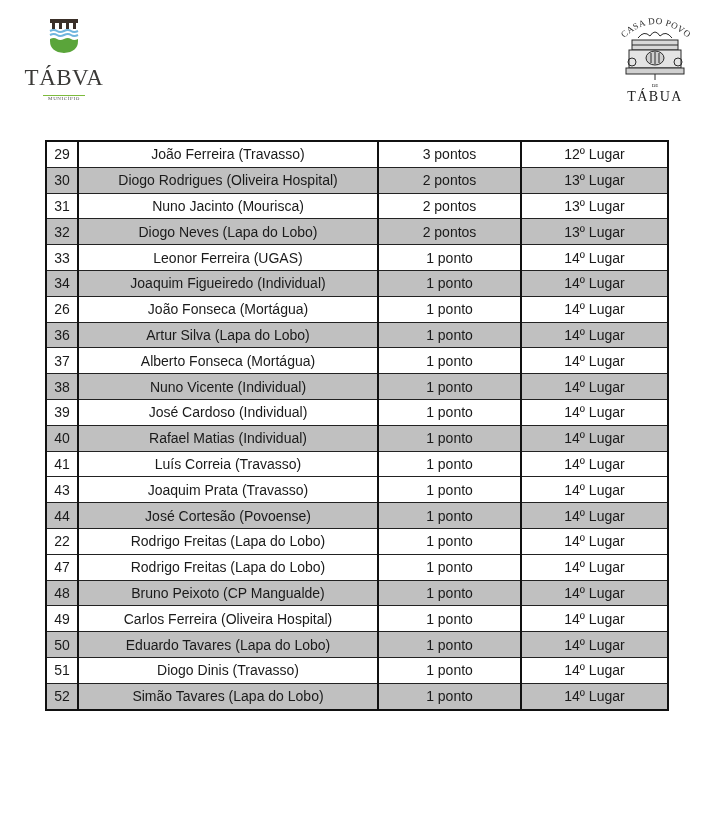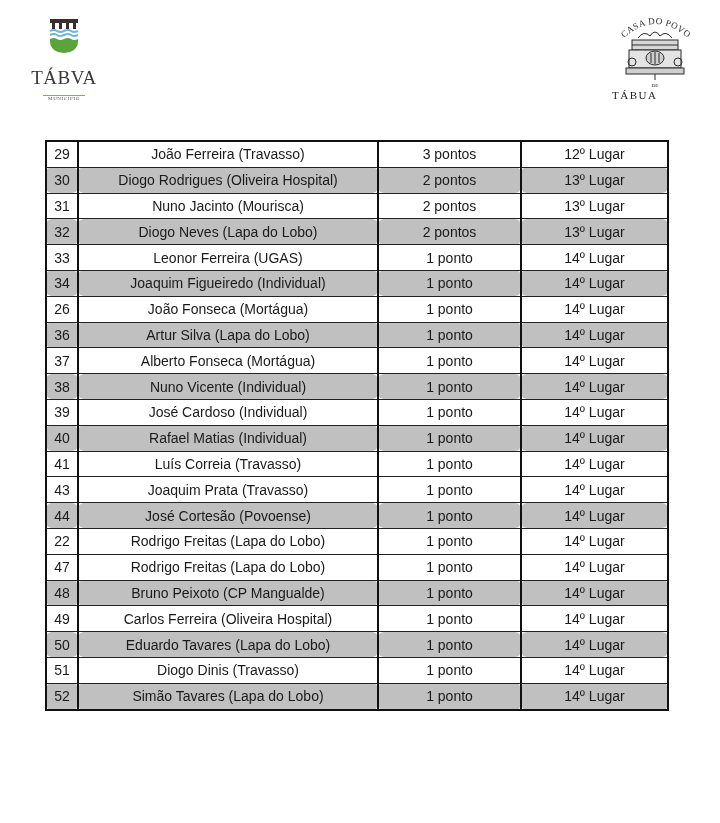--- a/index.html
+++ b/index.html
@@ -1,39 +1,39 @@
 <!DOCTYPE html>
 <html><head>
   <meta charset="utf-8">
   <style>
     html, body { margin: 0; padding: 0; background: #ffffff; }
     body { width: 720px; height: 823px; position: relative; overflow: hidden; font-family: "Liberation Sans", sans-serif; }
 
     
     .logo-left { position: absolute; left: 22px; top: 16px; width: 84px; height: 80px; text-align: center; }
     .shield { position: absolute; left: 27px; top: 3px; width: 30px; height: 34px; }
-    .logo-left .wordmark { position: absolute; left: 0; top: 52px; width: 84px; font-family: "Liberation Serif", serif; font-size: 19px; letter-spacing: 0.5px; color: #3b3a38; line-height: 20px; }
+    .logo-left .wordmark { position: absolute; left: 0; top: 52px; width: 84px; font-family: "Liberation Serif", serif; font-size: 23px; letter-spacing: 0.5px; color: #3b3a38; line-height: 20px; }
     .logo-left .rule { position: absolute; left: 21px; top: 79px; width: 42px; height: 1px; background: #7dbb3c; }
     .logo-left .sub { position: absolute; left: 0; top: 80px; width: 84px; font-family: "Liberation Serif", serif; font-size: 5px; letter-spacing: 0.6px; color: #555; text-transform: uppercase; }
 
     
     .logo-right { position: absolute; left: 612px; top: 10px; width: 86px; height: 90px; }
     .logo-right svg { position: absolute; left: 0; top: 0; }
     .logo-right .arc-text { font-family: "Liberation Serif", serif; font-size: 9px; fill: #2a2a2a; letter-spacing: 0.5px; }
     .logo-right .de { position: absolute; left: 0; top: 73px; width: 86px; text-align: center; font-family: "Liberation Serif", serif; font-size: 5px; color: #222; }
-    .logo-right .tabua { position: absolute; left: 0; top: 79px; width: 86px; font-family: "Liberation Serif", serif; font-size: 11px; letter-spacing: 1.5px; color: #222; }
+    .logo-right .tabua { position: absolute; left: 0; top: 79px; width: 86px; text-align: center; font-family: "Liberation Serif", serif; font-size: 14px; letter-spacing: 1.5px; color: #222; }
 
     
     .results { position: absolute; left: 45px; top: 140px; width: 624px; border-collapse: collapse; border: 2px solid #111; }
     .results td { height: 24.8px; padding: 0; border: 1.5px solid #222; font-size: 14px; color: #1a1a1a; text-align: center; line-height: 24px; }
     .results td.num { width: 30px; text-align: center; border-right: 2.5px solid #111; }
     .results td.name { width: 298px; }
     .results td.pts { width: 141px; border-left: 2.5px solid #111; border-right: 2.5px solid #111; }
     .results td.place { width: 145px; }
-    .results tr.shaded td { background: #c0c0c0; border-radius: 6px; }
+    .results tr.shaded td { background: #c0c0c0; }
     .results tr.plain td { background: #ffffff; border-radius: 12px; }
   </style>
 </head>
 <body>
 
 <div class="logo-left">
   <svg class="shield" viewBox="0 0 30 34">
     <rect x="1" y="0" width="28" height="4" fill="#3a2f28"></rect>
     <rect x="3" y="4" width="3" height="6" fill="#3a2f28"></rect>
     <rect x="10" y="4" width="3" height="6" fill="#3a2f28"></rect>

